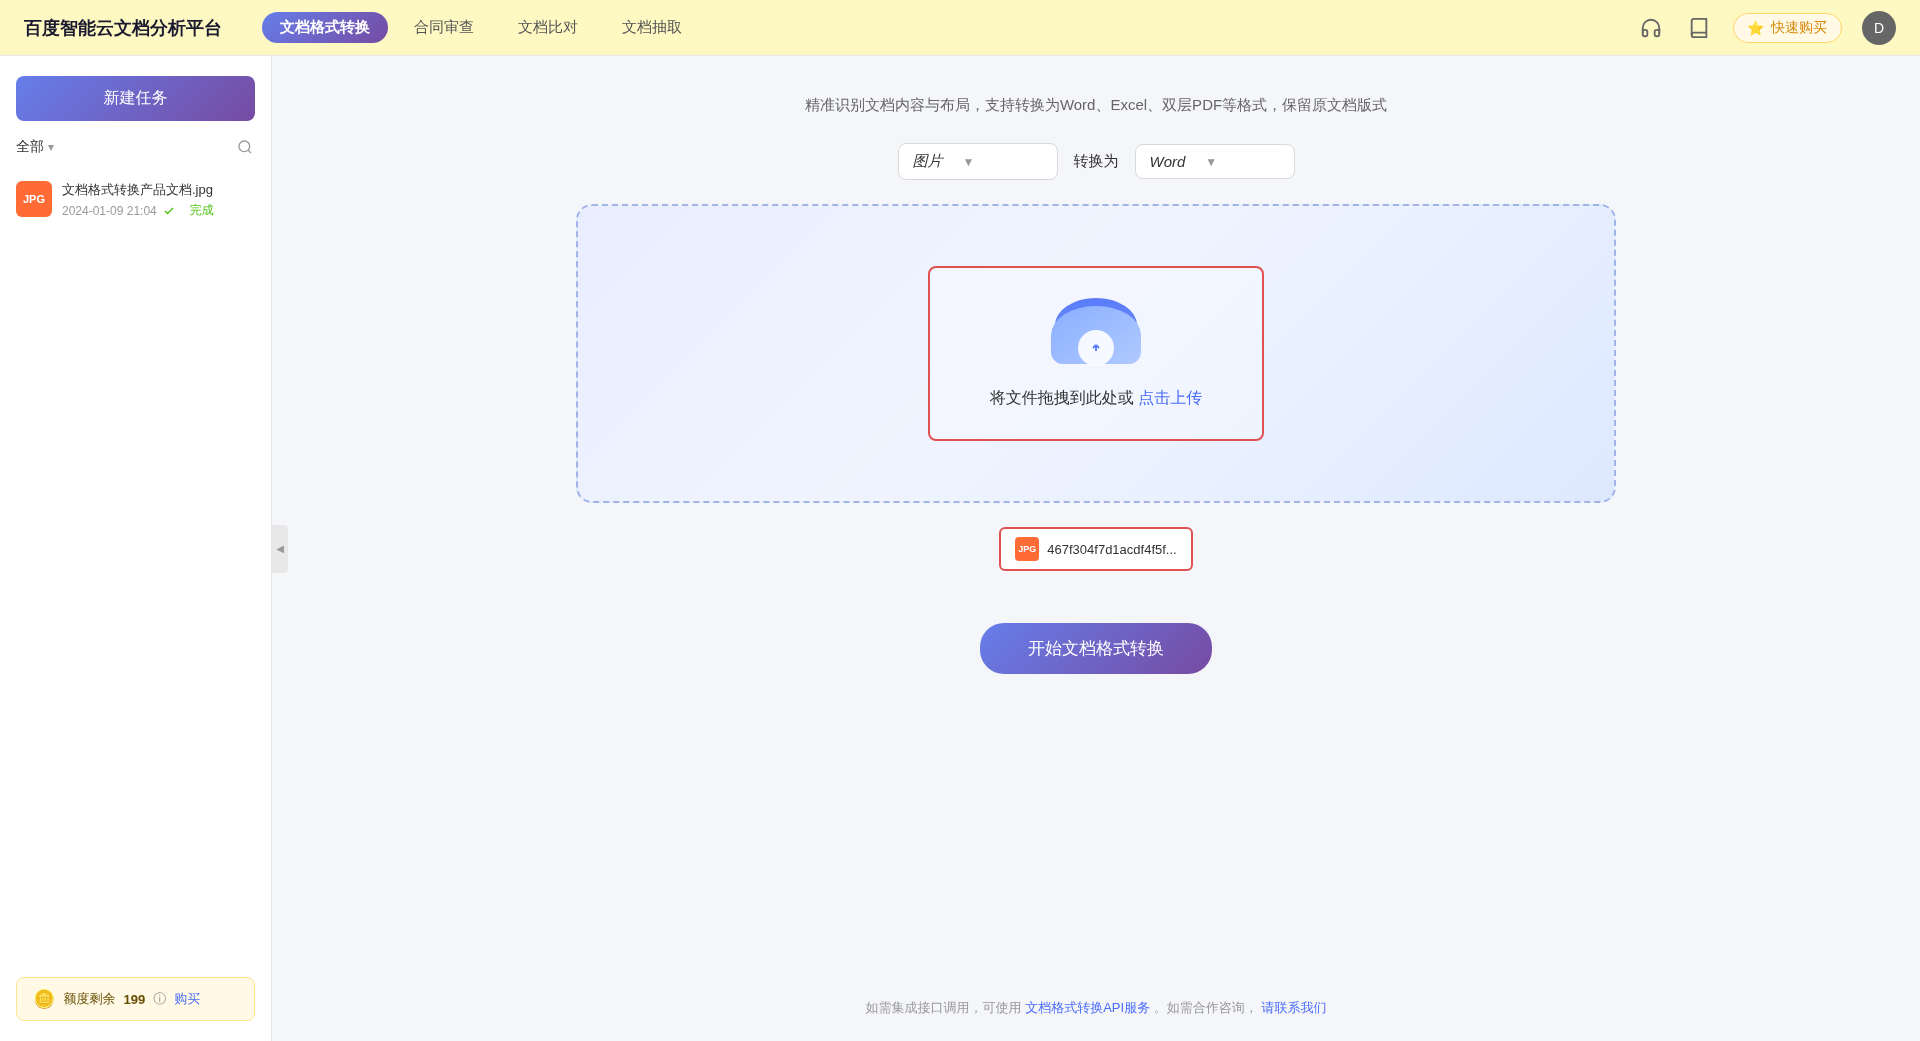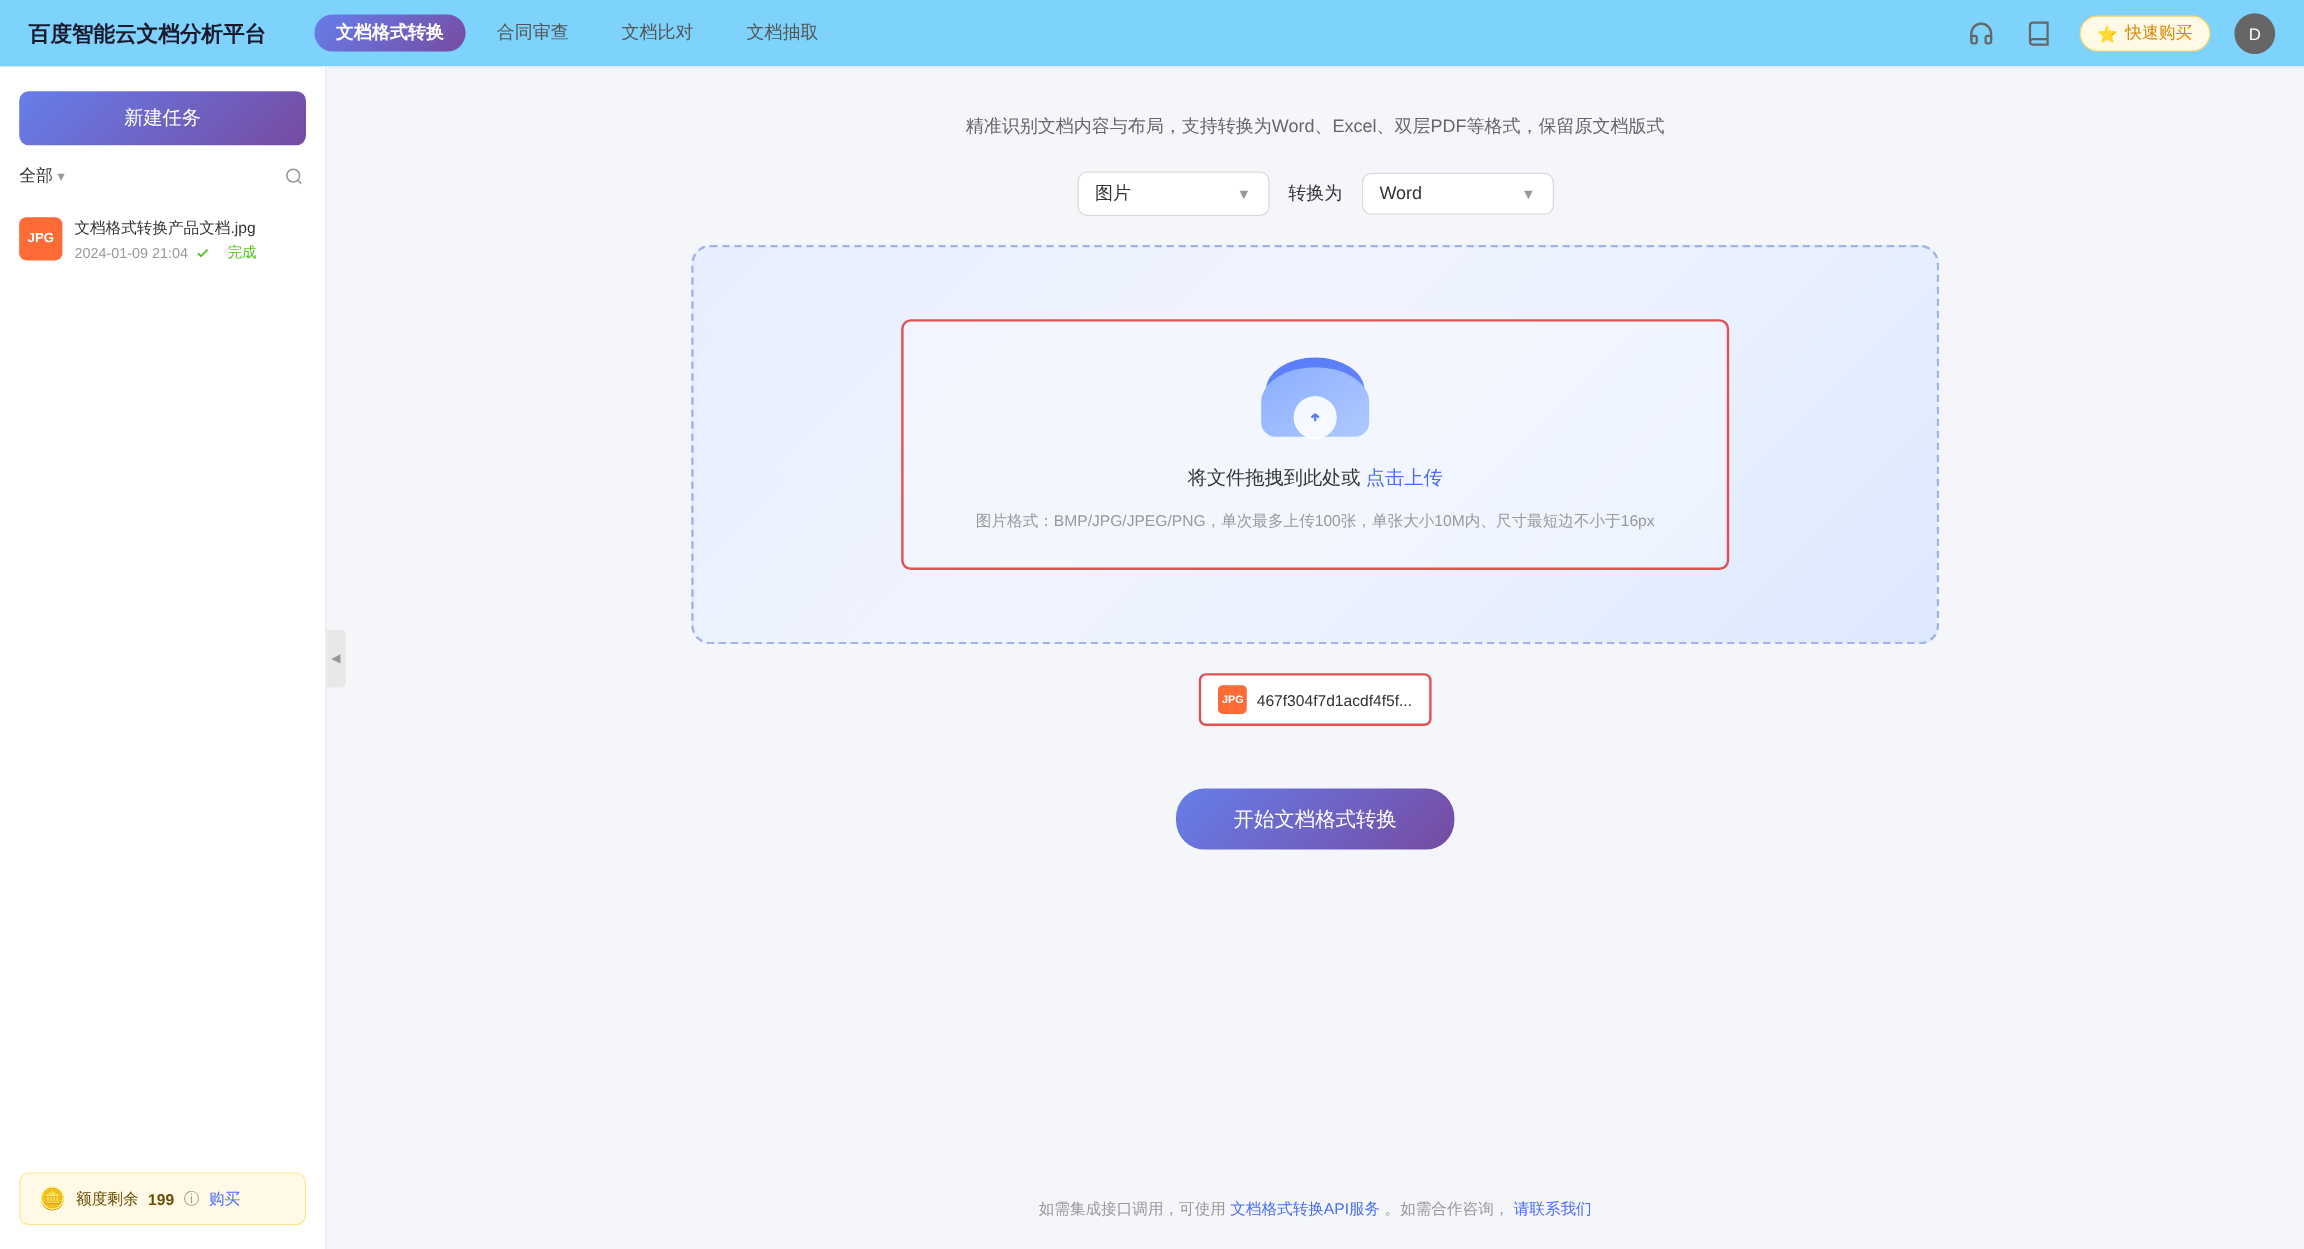--- a/index.html
+++ b/index.html
@@ -10,21 +10,21 @@
       height: 1041px;
       overflow: hidden;
       display: flex;
       flex-direction: column;
     }
 
     
     .header {
       display: flex;
       align-items: center;
-      background: #7dd3fc;
+      background: #fef9c3;
       height: 56px;
       padding: 0 24px;
       border-bottom: 1px solid #e8e8e8;
       flex-shrink: 0;
       text-align: right;
     }
     .logo {
       font-size: 18px;
       font-weight: bold;
       color: #1a1a2e;
@@ -242,22 +242,22 @@
       display: flex;
       align-items: center;
       background: #fff;
       border: 1px solid #d9d9d9;
       border-radius: 8px;
       padding: 8px 14px;
       font-size: 15px;
       color: #333;
       cursor: pointer;
       min-width: 160px;
-      justify-content: space-between;
       gap: 20px;
+      font-style: italic;
     }
     .select-arrow {
       color: #999;
       font-size: 12px;
     }
     .convert-label {
       font-size: 15px;
       color: #333;
     }
 
@@ -496,21 +496,20 @@
           <div style="position:absolute;bottom:2px;left:27px;width:36px;height:36px;background:rgba(255,255,255,0.9);border-radius:50%;display:flex;align-items:center;justify-content:center;">
             <svg width="18" height="18" viewBox="0 0 24 24" fill="none" stroke="#5b7cfa" stroke-width="2.5">
               <path d="M12 16V8M12 8l-4 4M12 8l4 4"></path>
             </svg>
           </div>
         </div>
         <div class="upload-text">
           <span>将文件拖拽到此处或</span>
           <span class="upload-link">点击上传</span>
         </div>
-        <div class="upload-hint">图片格式：BMP/JPG/JPEG/PNG，单次最多上传100张，单张大小10M内、尺寸最短边不小于16px</div>
       </div>
     </div>
 
     <div class="file-preview-item">
       <div class="file-preview-thumb">JPG</div>
       <span class="file-preview-name">467f304f7d1acdf4f5f...</span>
     </div>
 
     <button class="start-btn">开始文档格式转换</button>
 

